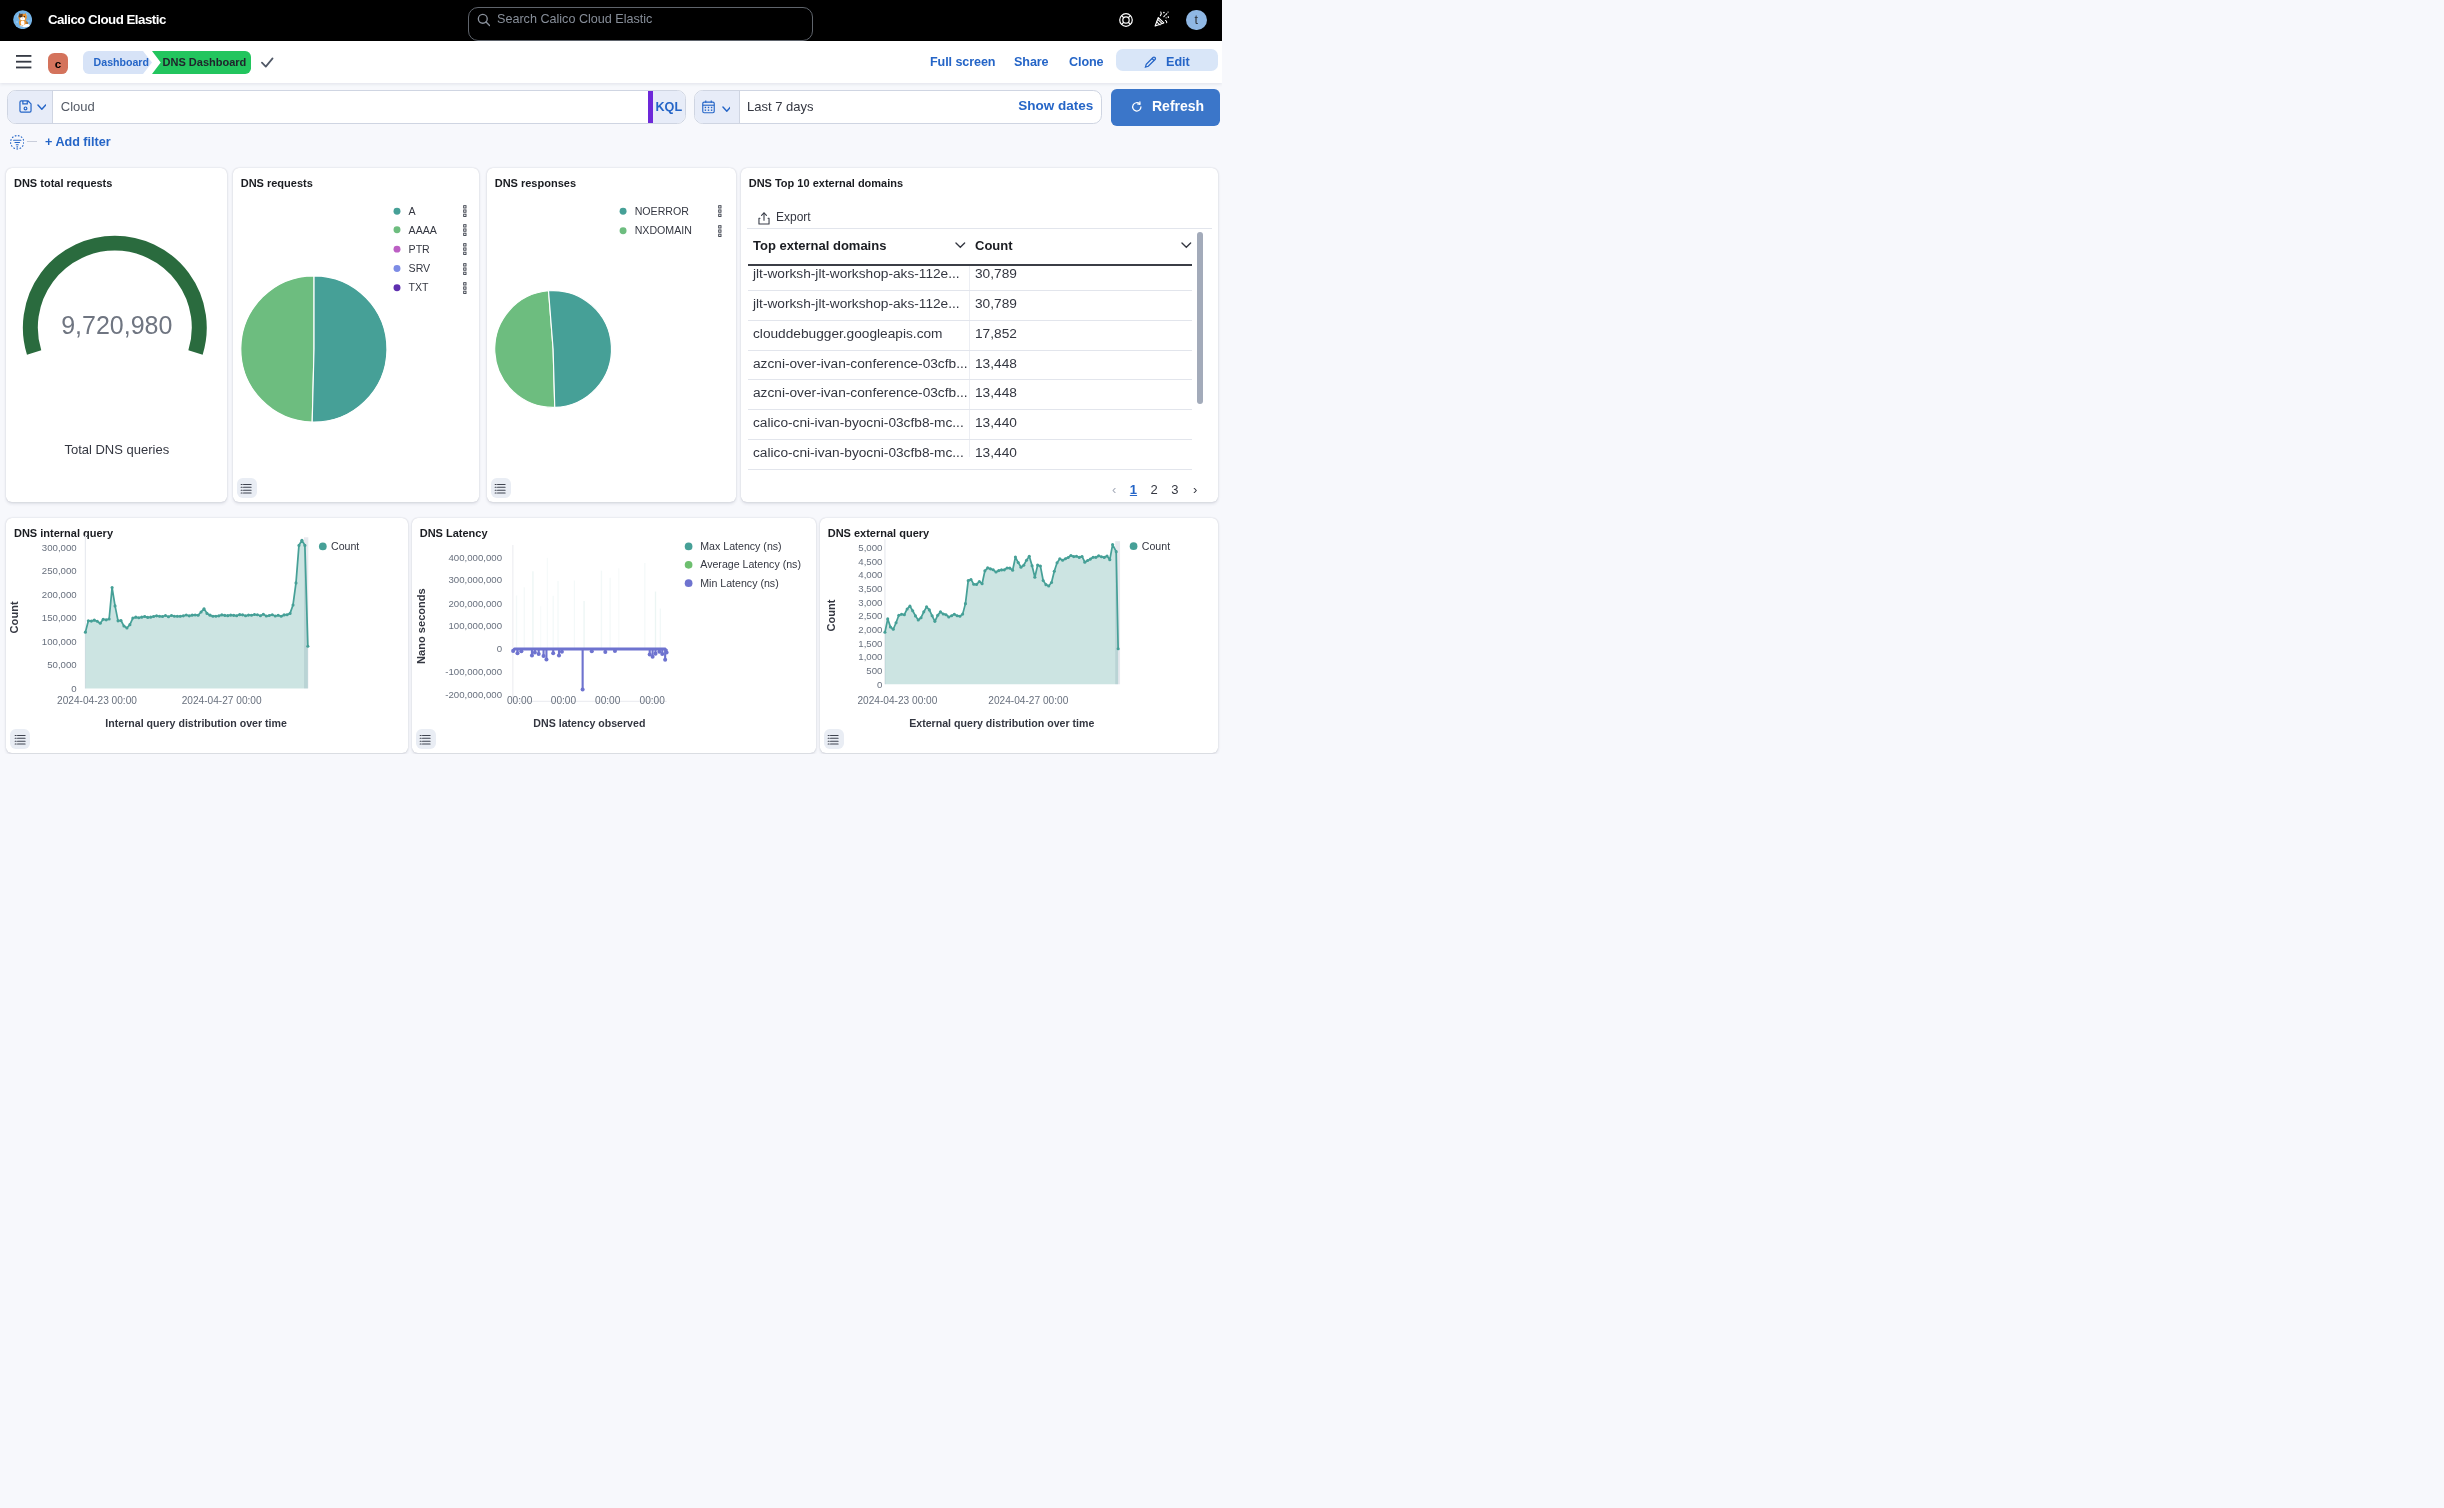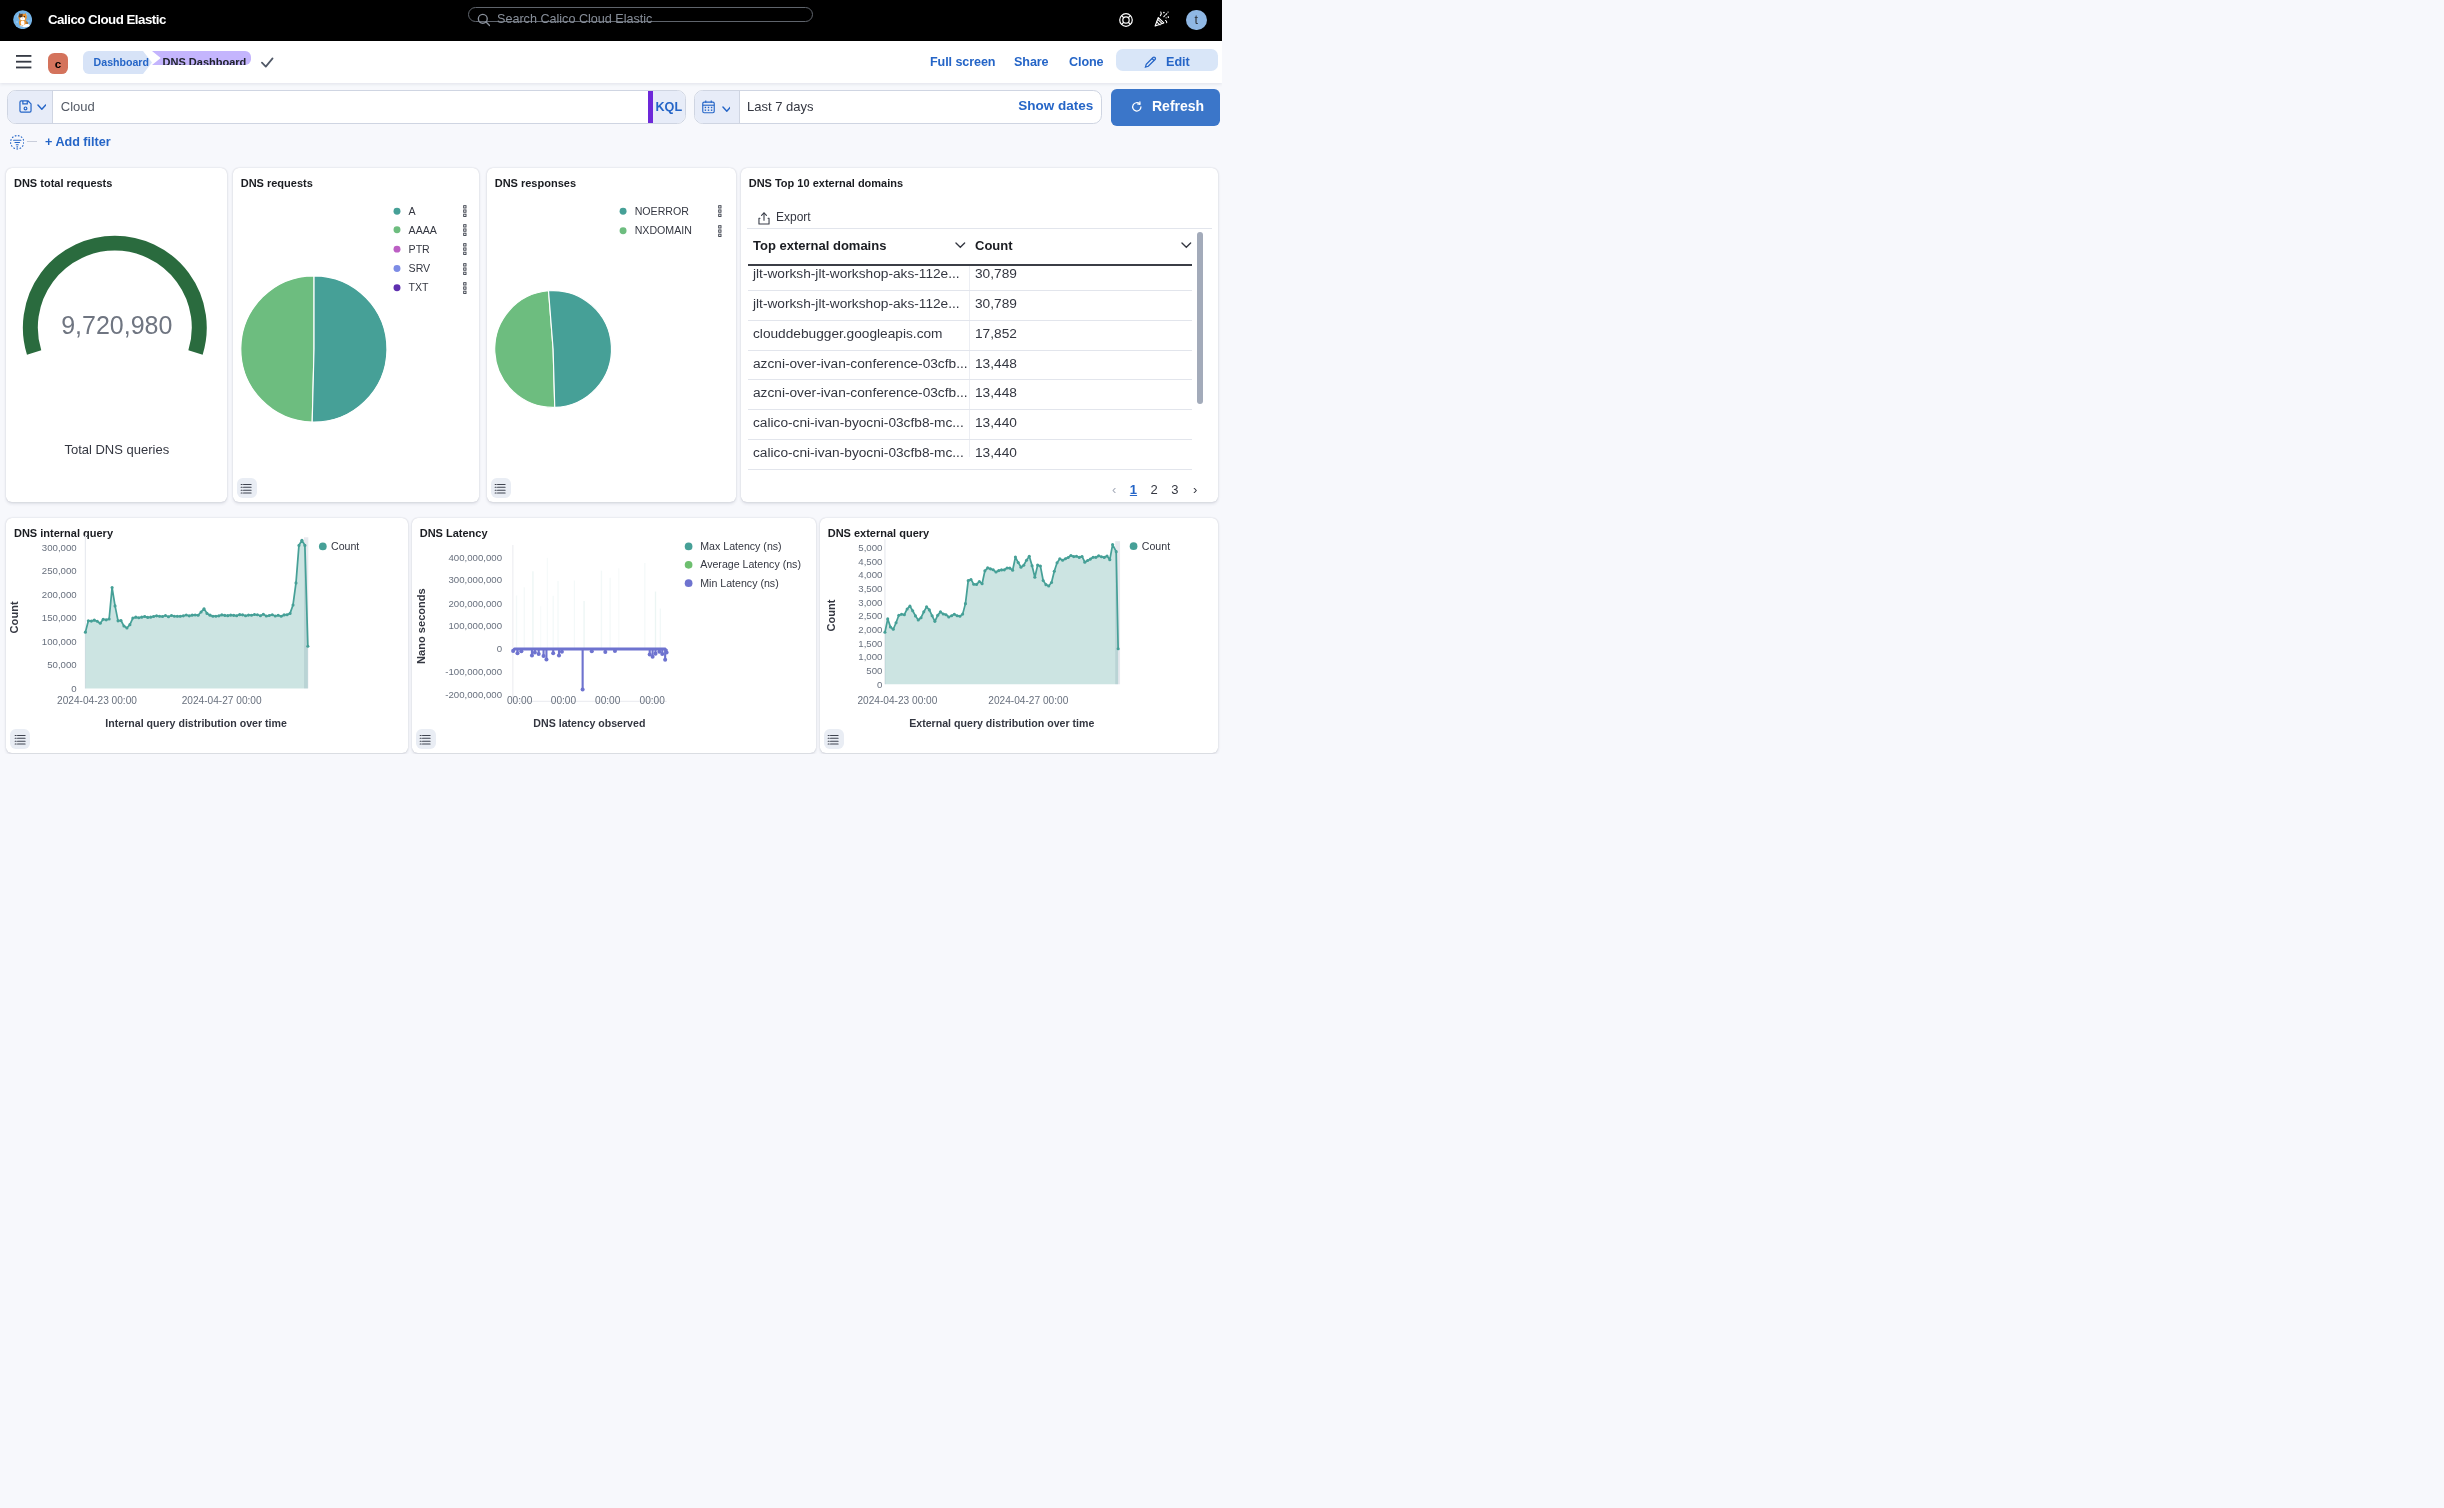--- a/index.html
+++ b/index.html
@@ -1,27 +1,27 @@
 <!DOCTYPE html>
 <html><head><meta charset="utf-8"><title>DNS Dashboard</title>
 <style>
 *{margin:0;padding:0;box-sizing:border-box;}
 html,body{width:1222px;height:754px;overflow:hidden;}
 body{font-family:"Liberation Sans",sans-serif;background:#f7f8fc;position:relative;-webkit-font-smoothing:antialiased;}
 .abs{position:absolute;}
 
 .topbar{position:absolute;left:0;top:0;width:1222px;height:41px;background:#000;}
 .brand{position:absolute;left:48px;top:11.6px;color:#fff;font-size:13.3px;font-weight:bold;letter-spacing:-0.5px;}
-.gsearch{position:absolute;left:468px;top:6.8px;width:345px;height:15px;border:1px solid #5f646c;border-radius:10px;}
+.gsearch{position:absolute;left:468px;top:6.8px;width:345px;height:34px;border:1px solid #5f646c;border-radius:10px;}
 .gsearch span{position:absolute;left:28px;top:4.3px;font-size:12.6px;color:#878e99;}
 
 .crumbbar{position:absolute;left:0;top:41px;width:1222px;height:42px;background:#fff;box-shadow:0 1.9px 2.9px rgba(100,110,130,0.13);}
 .cbadge{position:absolute;left:48px;top:11.6px;width:20px;height:21px;border-radius:6.3px;background:#d4735c;color:#000;font-size:11.6px;font-weight:bold;text-align:center;line-height:21px;}
 .pill1{position:absolute;left:83px;top:10px;width:69px;height:23px;background:#d7e3f7;border-radius:5.8px 0 0 5.8px;clip-path:polygon(0 0,60px 0,69px 50%,60px 100%,0 100%);color:#2565c7;font-weight:bold;font-size:10.6px;line-height:23px;text-align:left;padding-left:10.6px;}
-.pill2{position:absolute;left:152px;top:10px;width:99px;height:14px;background:#c4b5fd;border-radius:0 5.8px 5.8px 0;clip-path:polygon(0 0,99px 0,99px 100%,0 100%,8.7px 50%);color:#20242c;font-weight:bold;font-size:11px;line-height:23px;padding-left:10.6px;}
+.pill2{position:absolute;left:152px;top:10px;width:99px;height:23px;background:#22c55e;border-radius:0 5.8px 5.8px 0;clip-path:polygon(0 0,99px 0,99px 100%,0 100%,8.7px 50%);color:#20242c;font-weight:bold;font-size:11px;line-height:23px;padding-left:10.6px;}
 .toplink{position:absolute;top:13.5px;font-size:12.6px;color:#2565c7;font-weight:bold;letter-spacing:-0.1px;}
 .editbtn{position:absolute;left:1116px;top:7.7px;width:102px;height:22px;background:#d9e6f8;border-radius:6.8px;color:#2565c7;font-size:12.6px;font-weight:bold;}
 
 .qinput{position:absolute;left:6.8px;top:90px;width:679px;height:34px;background:#fff;border:1px solid #cfd5e2;border-radius:8.7px;}
 .qsave{position:absolute;left:0;top:0;width:45px;height:32px;background:#e7ecf8;border-right:1px solid #cfd5e2;border-radius:7.7px 0 0 7.7px;}
 .qkql{position:absolute;right:0;top:0;width:37px;height:32px;background:#e7ecf8;border-left:5px solid #6d28d9;border-radius:0 7.7px 7.7px 0;color:#2565c7;font-size:12.6px;font-weight:bold;text-align:center;line-height:32px;}
 .qph{position:absolute;left:53px;top:8.2px;color:#545a65;font-size:13px;}
 .dpick{position:absolute;left:694px;top:90px;width:408px;height:34px;background:#fff;border:1px solid #cfd5e2;border-radius:8.7px;}
 .dcal{position:absolute;left:0;top:0;width:45px;height:32px;background:#e7ecf8;border-right:1px solid #cfd5e2;border-radius:7.7px 0 0 7.7px;}
 .dtext{position:absolute;left:52px;top:8.2px;color:#343741;font-size:13px;}

